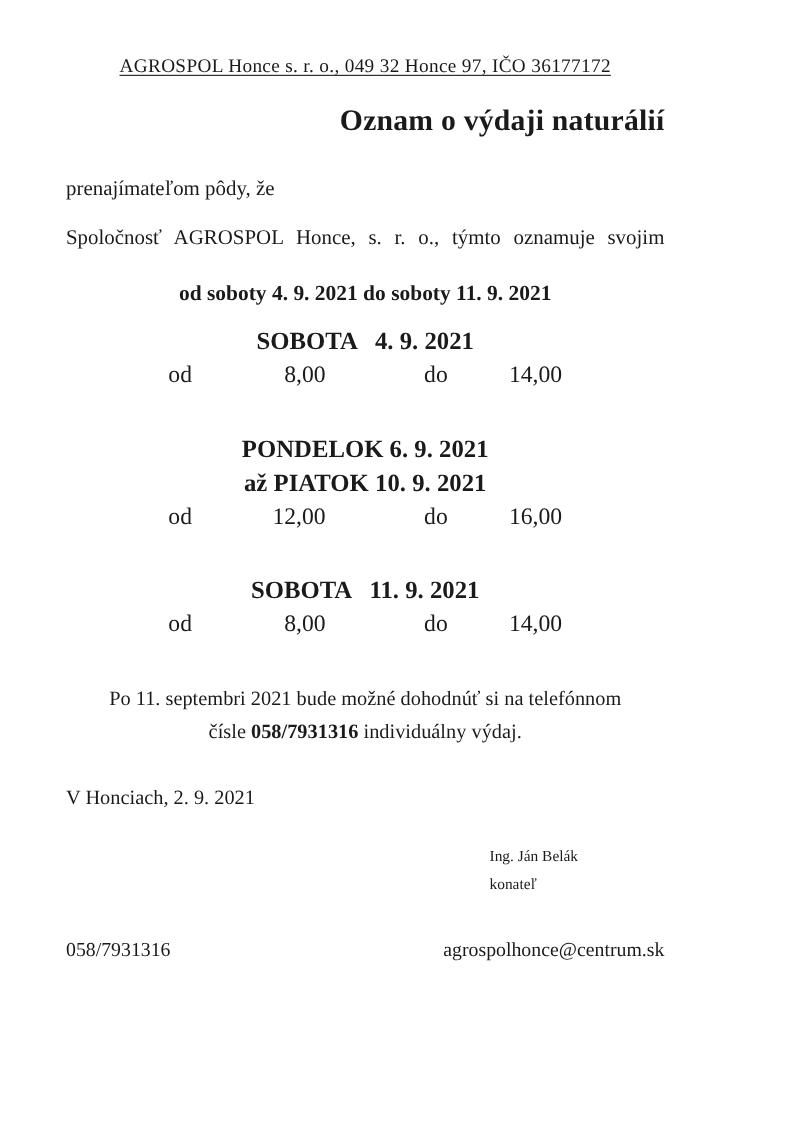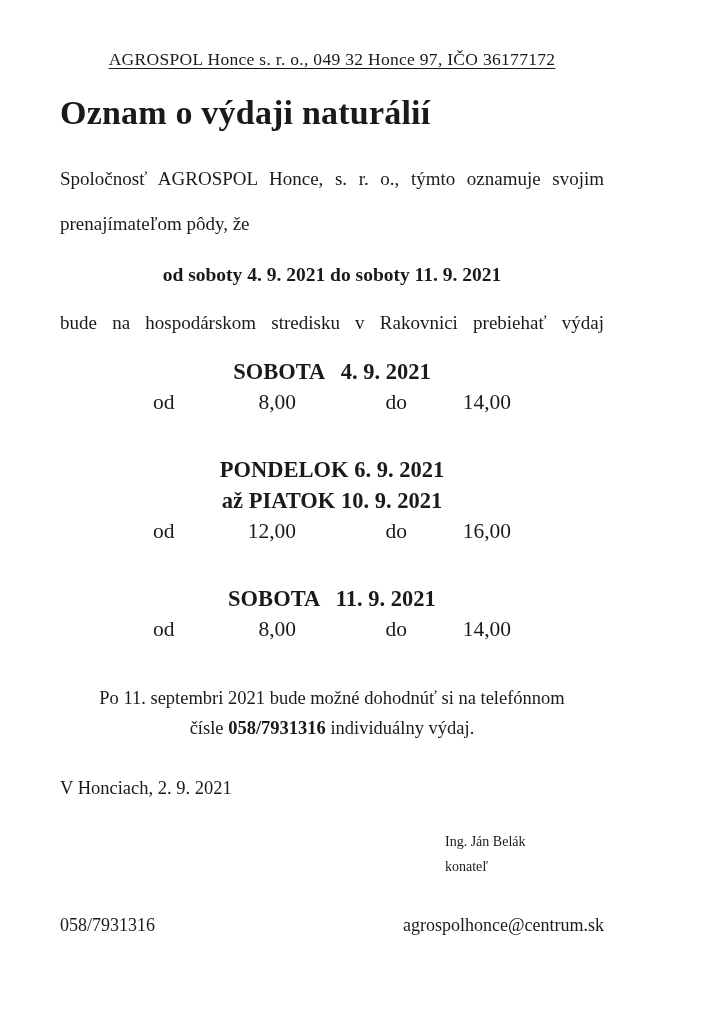--- a/index.html
+++ b/index.html
@@ -27,22 +27,22 @@
     line-height: 22px;
     margin-bottom: 24px;
   }
   .header-line .underlined {
     text-decoration: underline;
     text-underline-offset: 3px;
     letter-spacing: 0.3px;
   }
   .title {
     margin: 0 0 24px 0;
-    text-align: left;
-    font-size: 34px;
+    text-align: right;
+    font-size: 27px;
     font-weight: bold;
     letter-spacing: 0.2px;
   }
   .para { margin: 0; }
   .para .line {
     font-size: 19px;
     line-height: 45px;
   }
   .para .jline {
     text-align: justify;
@@ -108,28 +108,27 @@
 
 <div class="page">
 
   <div class="header-line">
     <span class="underlined">AGROSPOL Honce s. r. o., 049 32 Honce 97, IČO 36177172</span>
   </div>
 
   <h1 class="title">Oznam o výdaji naturálií</h1>
 
   <div class="para">
+    <div class="line pline">prenajímateľom pôdy, že</div>
     <div class="line jline">Spoločnosť AGROSPOL Honce, s. r. o., týmto oznamuje svojim</div>
-    <div class="line pline">prenajímateľom pôdy, že</div>
   </div>
 
   <div class="date-range">od soboty 4. 9. 2021 do soboty 11. 9. 2021</div>
 
   <div class="para">
-    <div class="line jline">bude na hospodárskom stredisku v Rakovnici prebiehať výdaj</div>
   </div>
 
   <div class="schedule">
 
     <div class="block">
       <div class="day">SOBOTA   4. 9. 2021</div>
       <div class="time-row">
         <span class="c1">od</span>
         <span class="c2">8,00</span>
         <span class="c3">do</span>

